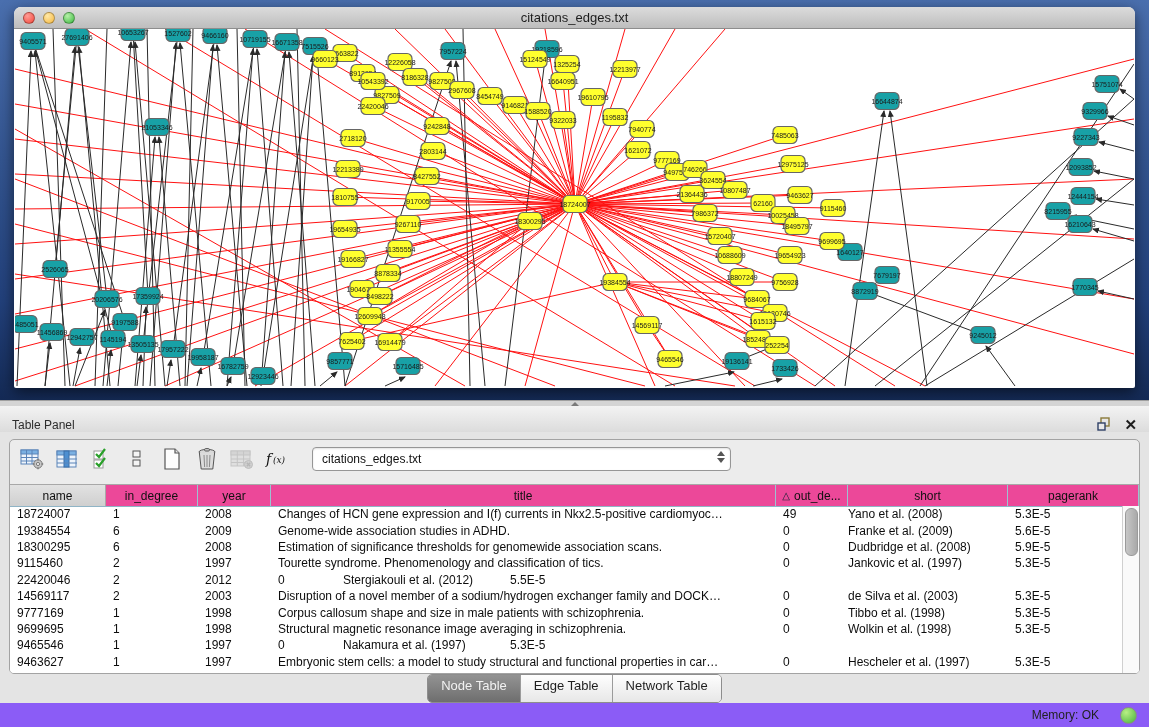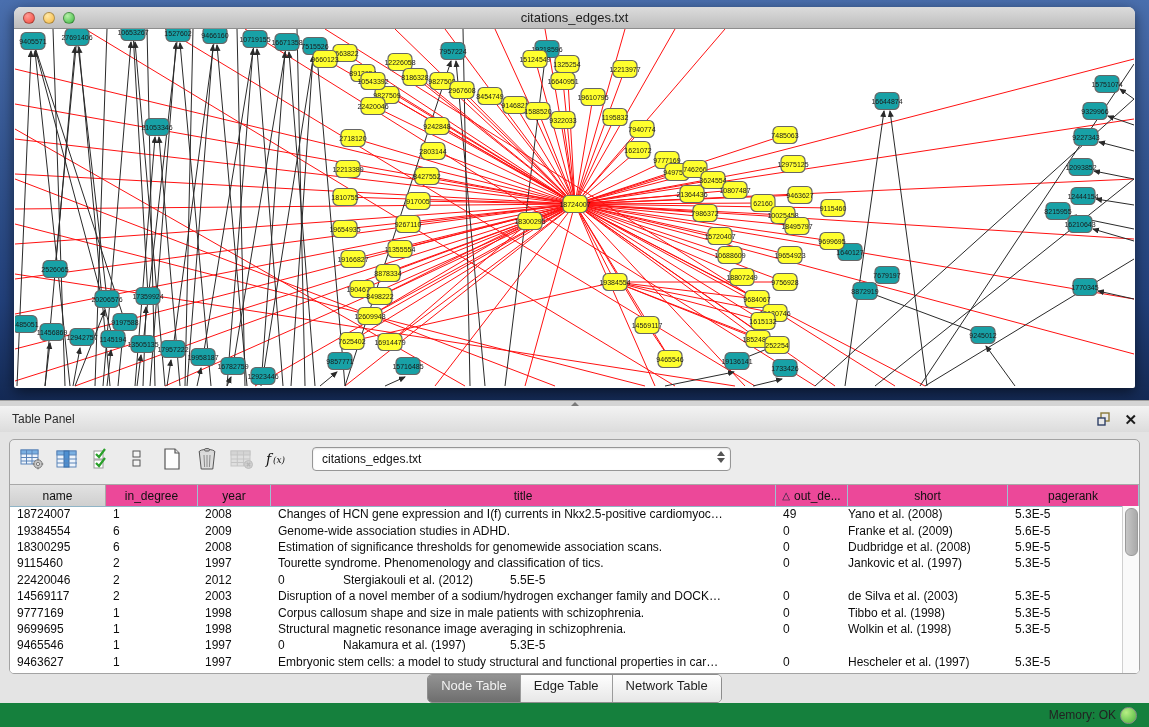--- a/index.html
+++ b/index.html
@@ -28,21 +28,21 @@
   
   .splitter{position:absolute;top:400px;left:0;width:1149px;height:6px;background:#d4d4d4;
             border-top:1px solid #9f9f9f;}
   .split-handle{position:absolute;left:571px;top:1px;width:0;height:0;
                 border-left:4px solid transparent;border-right:4px solid transparent;
                 border-bottom:4px solid #7a7a7a;}
 
   
   .panel-header{position:absolute;top:406px;left:0;right:0;height:26px;
                 background:linear-gradient(#f3f3f3,#dcdcdc);
-                border-bottom:1px solid #b3b3b3;display:flex;align-items:center;
+                border-bottom:1px solid #b3b3b3;display:flex;align-items:flex-end;
                 padding:0 12px;font-size:12px;color:#2c2c2c;}
   .panel-header .spacer{flex:1;}
   .ph-icn{margin-left:12px;cursor:default;display:flex;align-items:center;}
   .close-x{font-size:15px;font-weight:bold;color:#1c1c1c;line-height:1;}
 
   .panel-body{position:absolute;top:432px;left:0;right:0;bottom:53px;background:#e4e4e4;}
   .inset{position:absolute;top:7px;left:9px;right:9px;bottom:0;
          border:1px solid #a3a3a3;border-radius:5px;background:#ececec;overflow:hidden;}
   .toolbar{height:38px;display:flex;align-items:center;gap:11px;padding:0 10px;}
   .tb-icn{display:flex;align-items:center;justify-content:center;width:24px;height:26px;}
@@ -76,22 +76,22 @@
   .tabs-row{position:absolute;bottom:24px;left:0;right:0;height:29px;background:#e4e4e4;
             display:flex;justify-content:center;}
   .seg{display:flex;border:1px solid #8d8d8d;border-radius:5px;overflow:hidden;font-size:13px;
        box-shadow:0 1px 1px rgba(255,255,255,.7);}
   .seg-item{padding:3px 13px;background:linear-gradient(#fefefe,#e7e7e7);color:#1e1e1e;
             border-right:1px solid #9b9b9b;}
   .seg-item:last-child{border-right:none;}
   .seg-item.active{background:linear-gradient(#939393,#6e6e6e);color:#f2f2f2;}
 
   
-  .status-bar{position:absolute;bottom:0;left:0;right:0;height:24px;background:#15803d;
-              display:flex;align-items:center;justify-content:flex-end;gap:4px;
+  .status-bar{position:absolute;bottom:0;left:0;right:0;height:24px;background:#8b5cf6;
+              display:flex;align-items:center;justify-content:flex-end;gap:21px;
               padding:0 12px;font-size:12px;color:#222;}
   .mem-dot{width:15px;height:15px;border-radius:50%;border:1px solid #8a8a8a;
            background:radial-gradient(circle at 35% 30%,#b8ef84,#46b33c);}
 </style>
 </head>
 <body>
 
 <div class="desktop">
   <div class="graph-window">
     <div class="titlebar">

